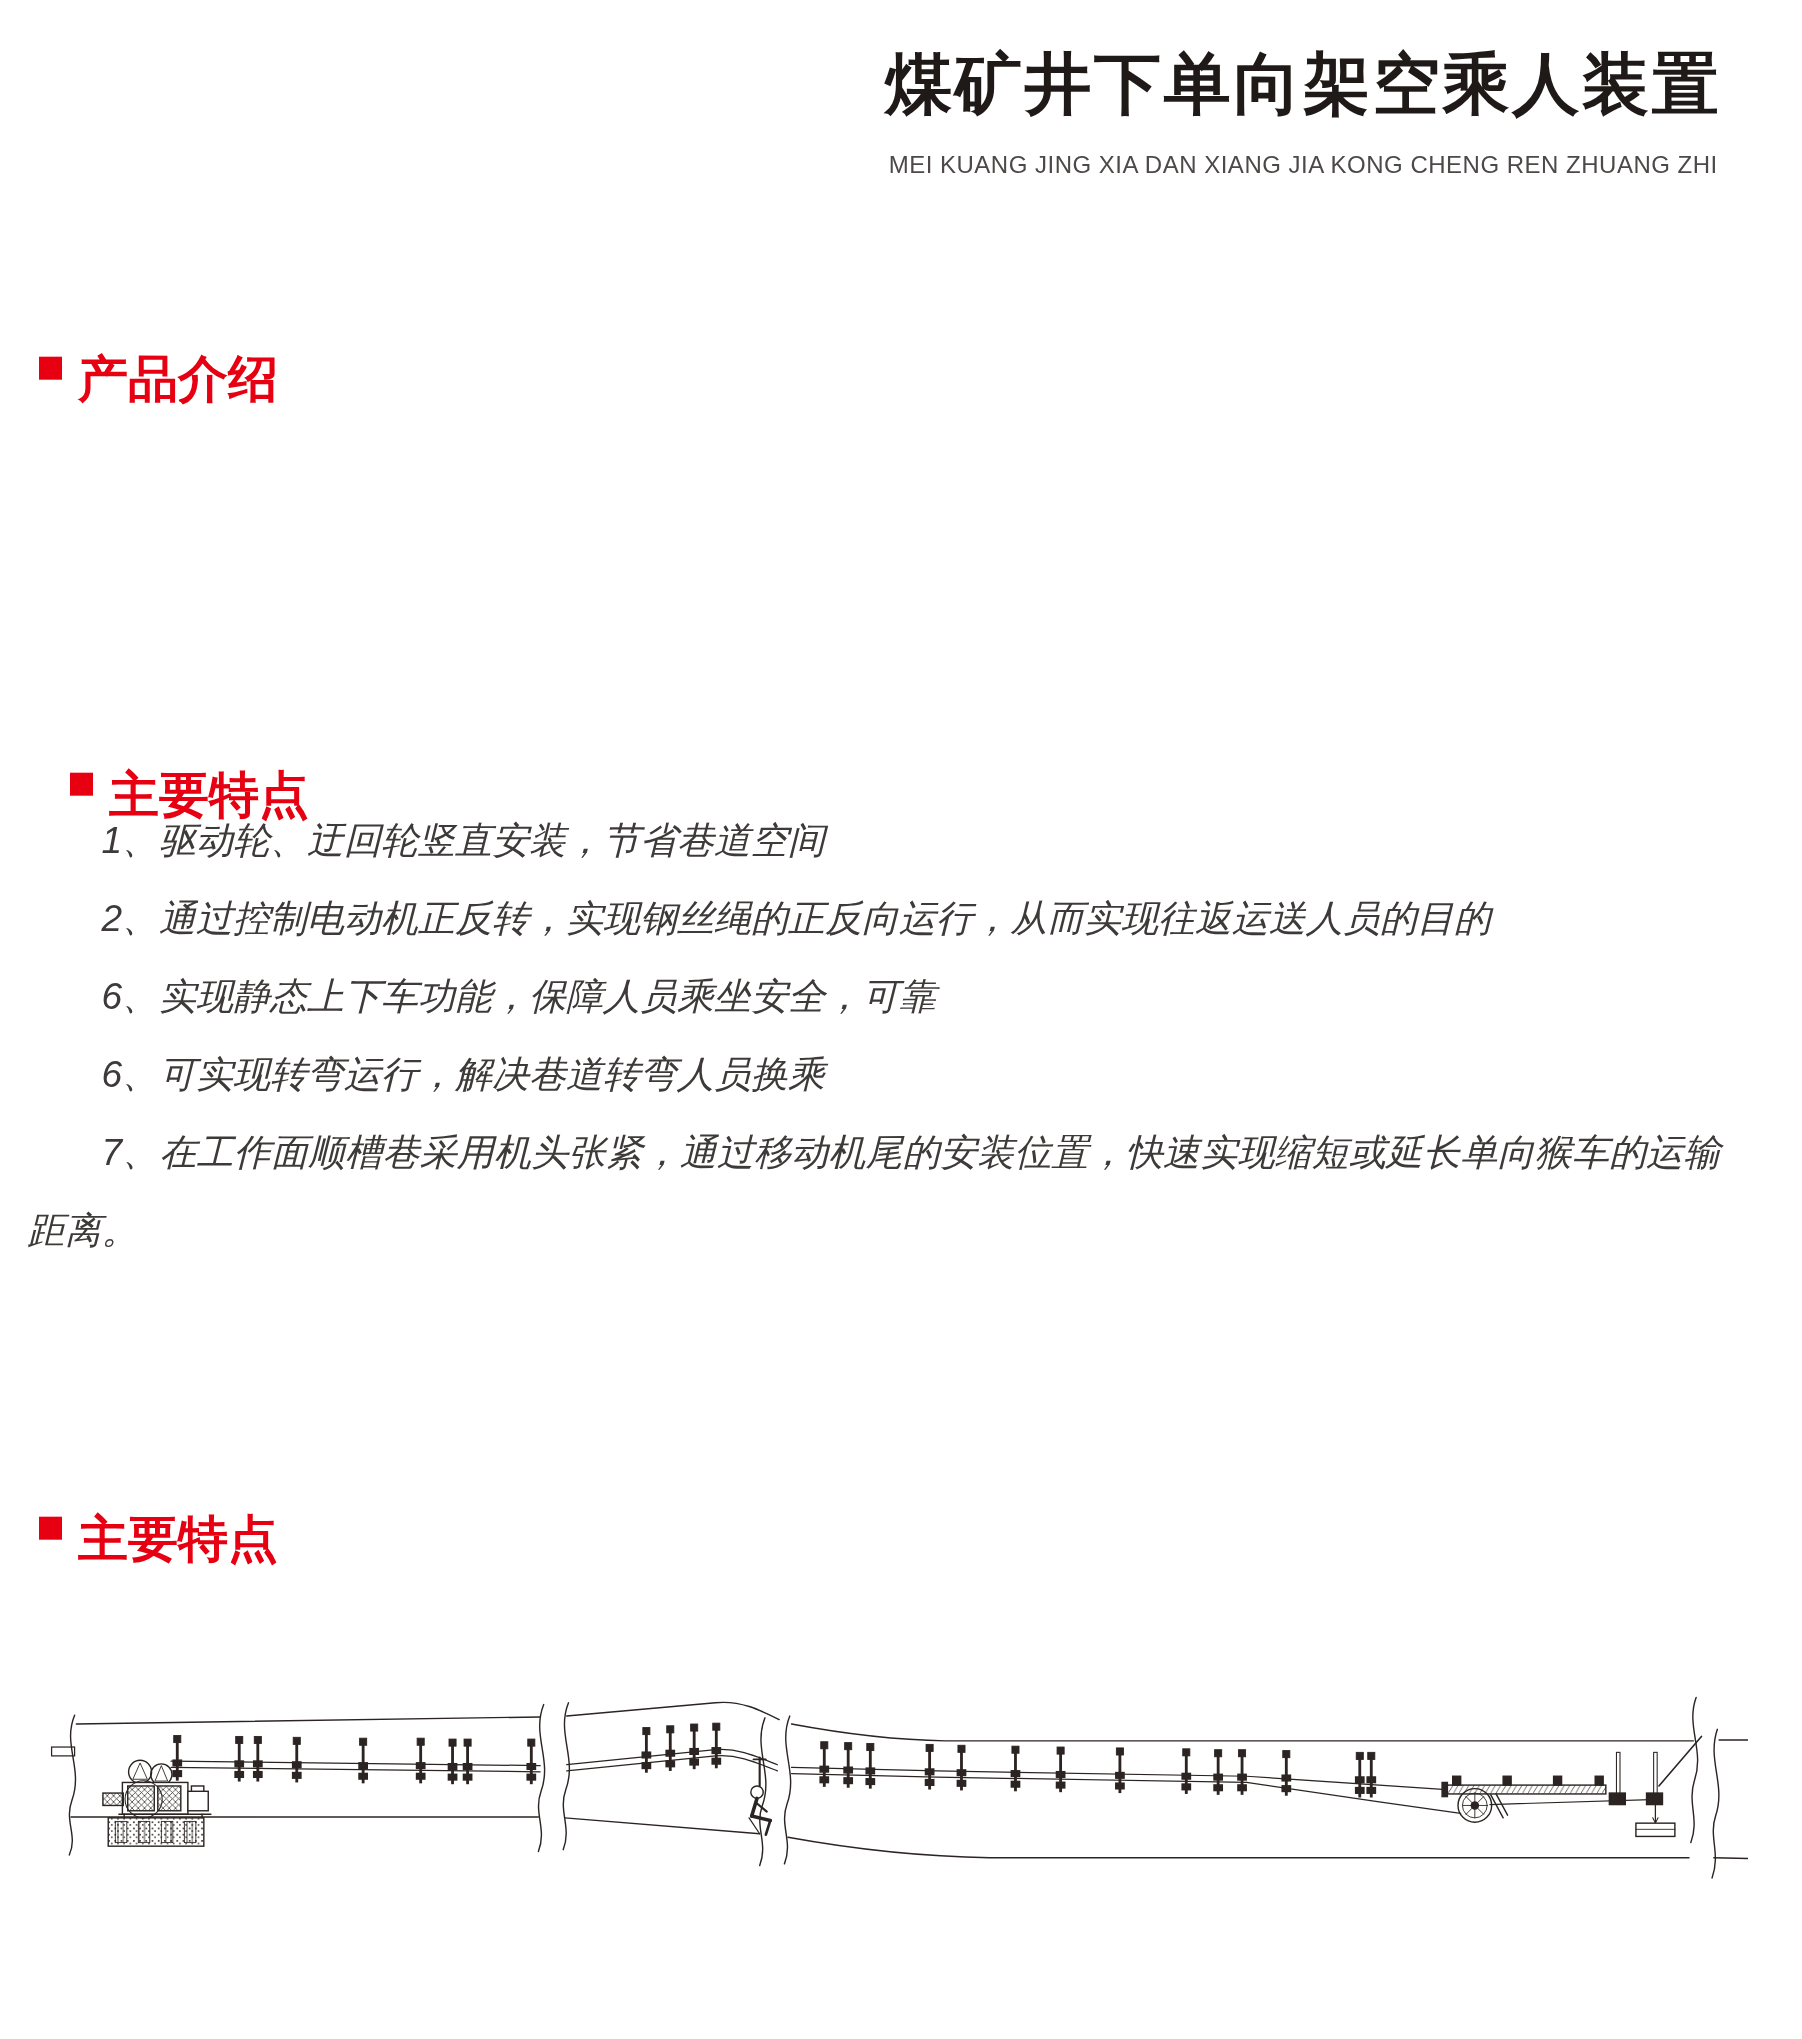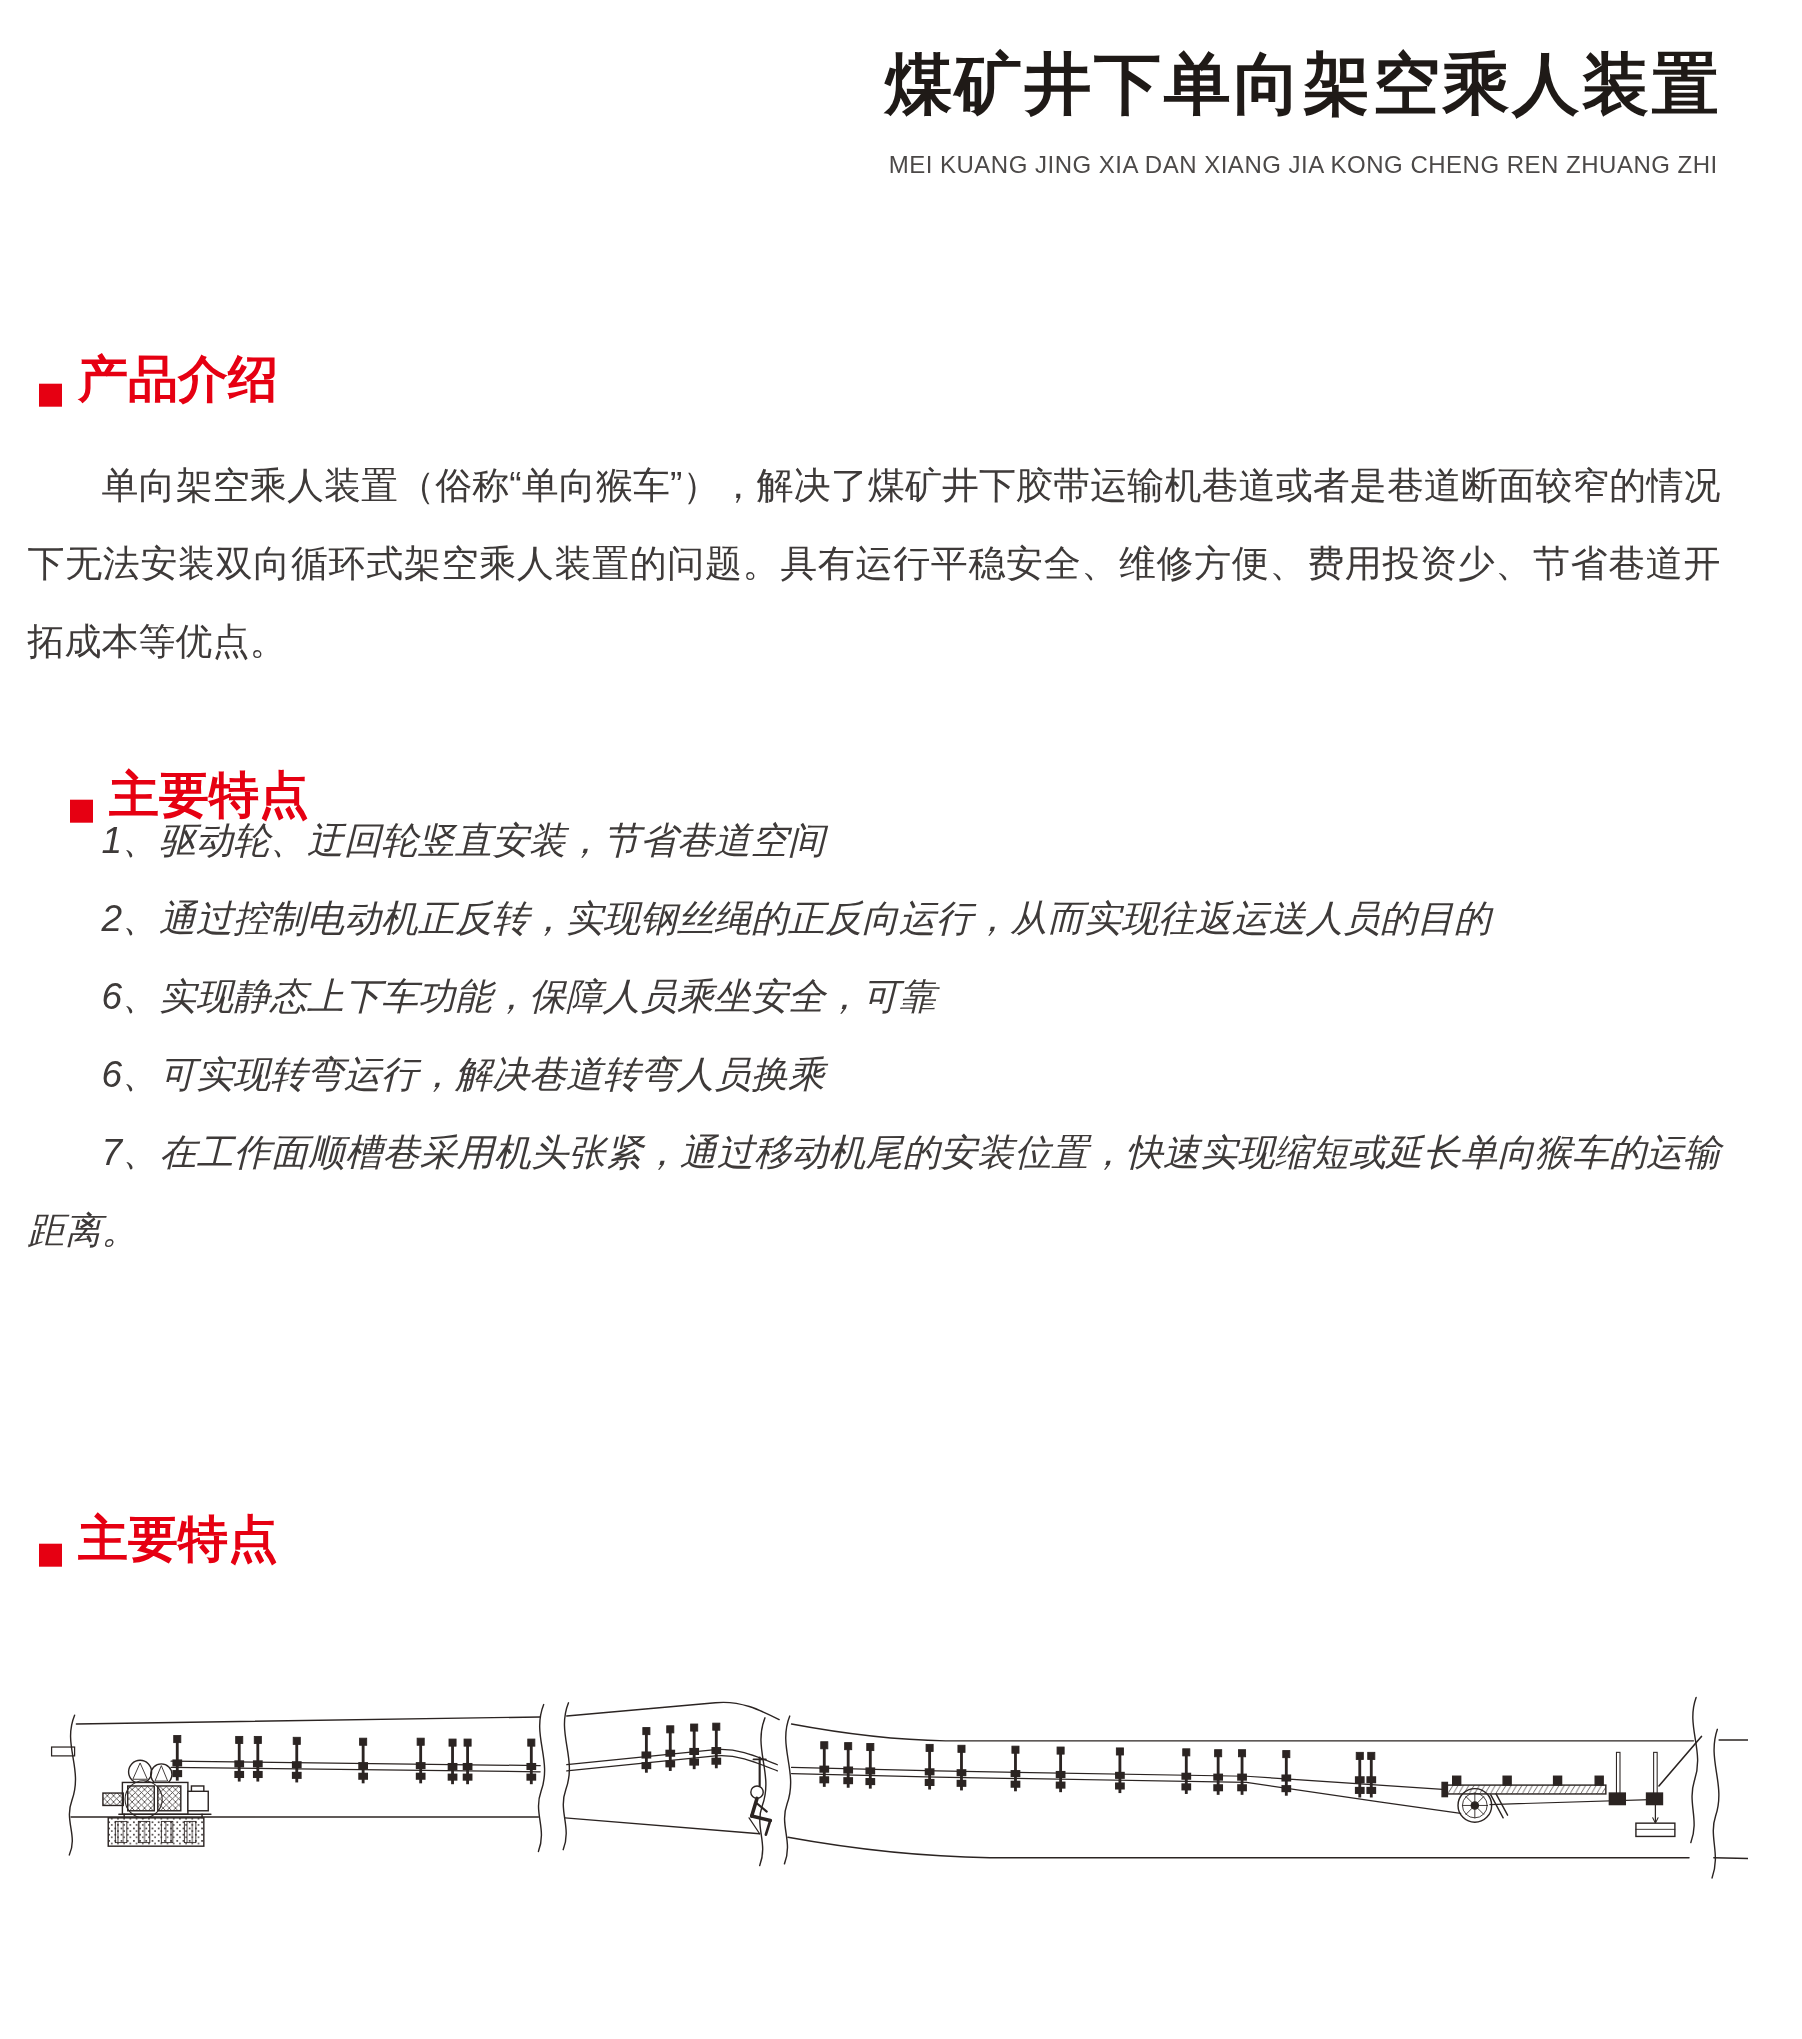--- a/index.html
+++ b/index.html
@@ -29,21 +29,21 @@
     margin-top: 34px;
     font-size: 24px;
     color: #4c4948;
     letter-spacing: 0.5px;
     white-space: nowrap;
   }
   .section-heading {
     position: absolute;
     left: 39px;
     display: flex;
-    align-items: flex-end;
+    align-items: flex-start;
     gap: 16px;
     color: #e60012;
     font-size: 50px;
     font-weight: 900;
     line-height: 1;
     white-space: nowrap;
   }
   .section-heading .bullet {
     width: 23px;
     height: 23px;
@@ -93,21 +93,20 @@
   <div class="header">
     <div class="title">煤矿井下单向架空乘人装置</div>
     <div class="subtitle">MEI KUANG JING XIA DAN XIANG JIA KONG CHENG REN ZHUANG ZHI</div>
   </div>
 
   <div class="section-heading h-intro">
     <span class="bullet"></span>
     <span>产品介绍</span>
   </div>
 
-  <p class="bodytext intro-para">单向架空乘人装置（俗称“单向猴车”），解决了煤矿井下胶带运输机巷道或者是巷道断面较窄的情况下无法安装双向循环式架空乘人装置的问题。具有运行平稳安全、维修方便、费用投资少、节省巷道开拓成本等优点。</p>
 
   <div class="section-heading h-feat">
     <span class="bullet"></span>
     <span>主要特点</span>
   </div>
 
   <div class="features-list">
     <p>1、驱动轮、迂回轮竖直安装，节省巷道空间</p>
     <p>2、通过控制电动机正反转，实现钢丝绳的正反向运行，从而实现往返运送人员的目的</p>
     <p>6、实现静态上下车功能，保障人员乘坐安全，可靠</p>

